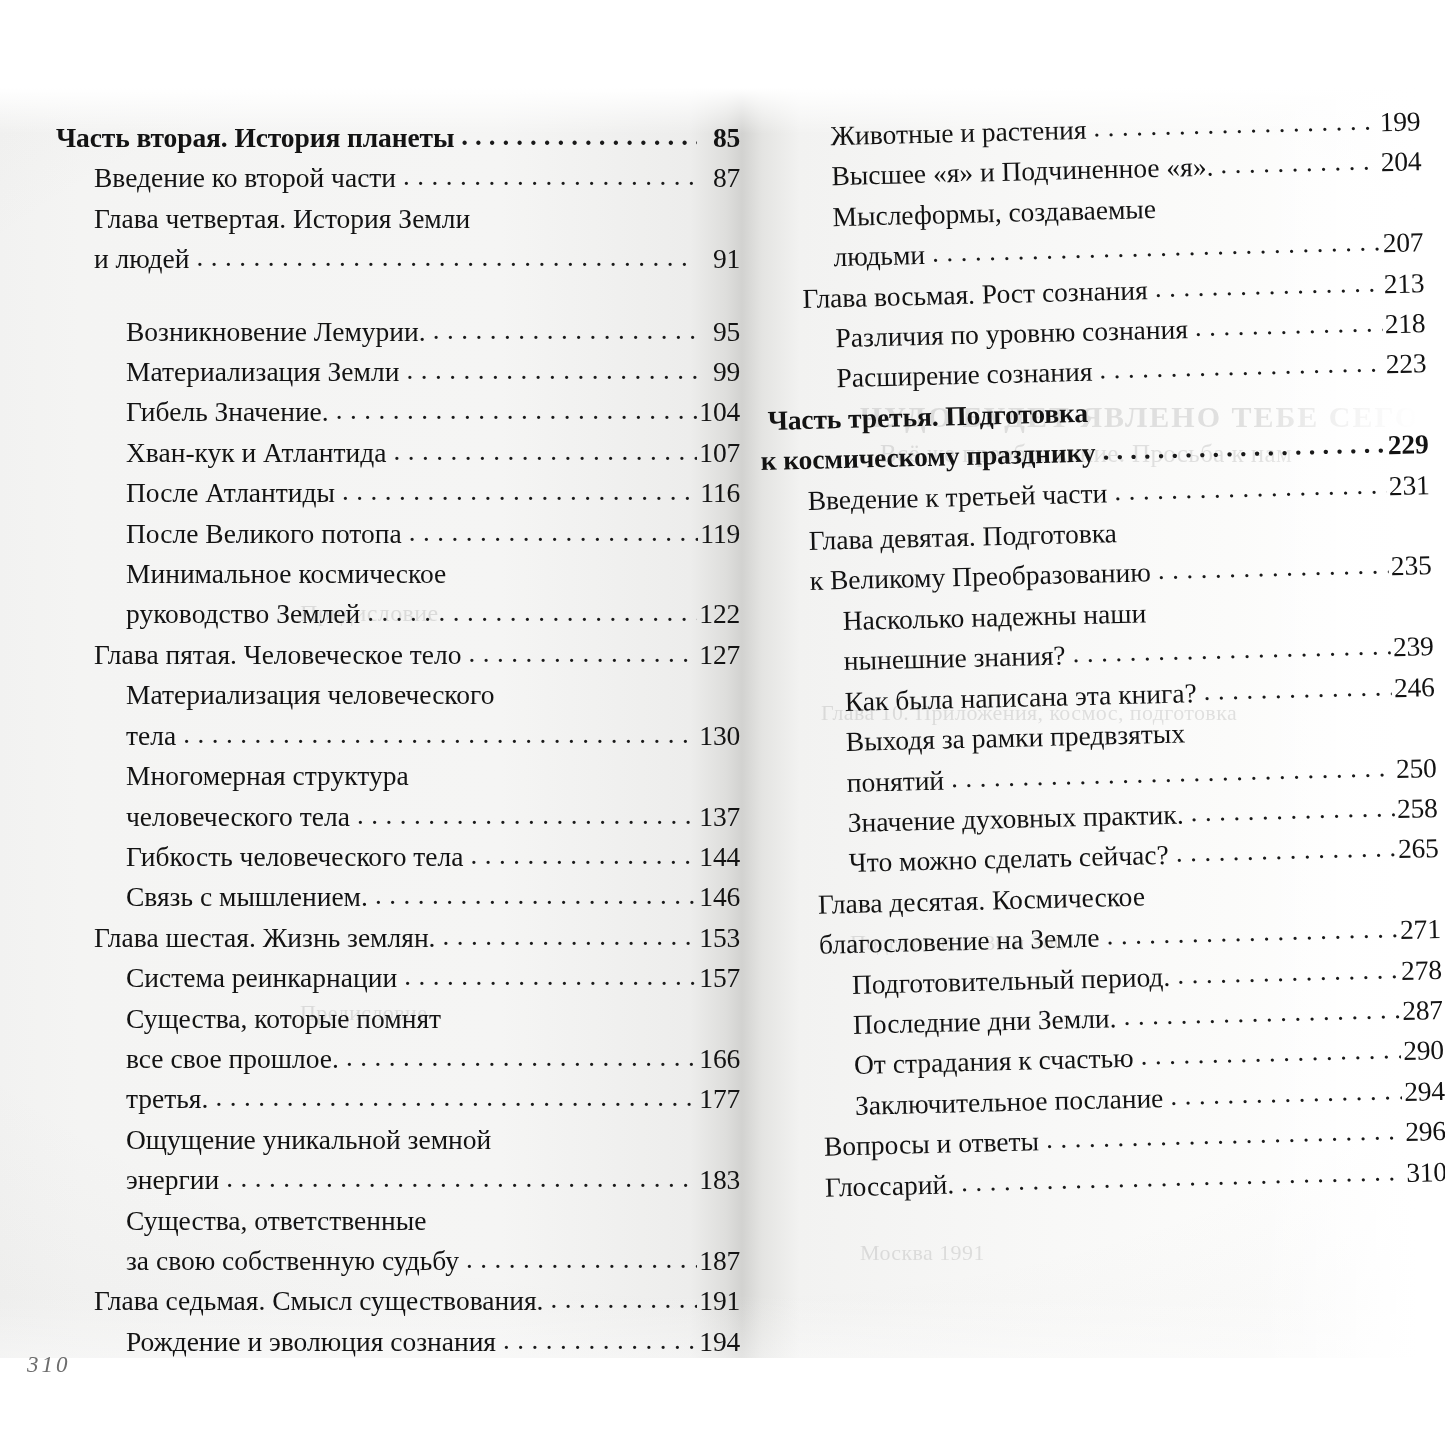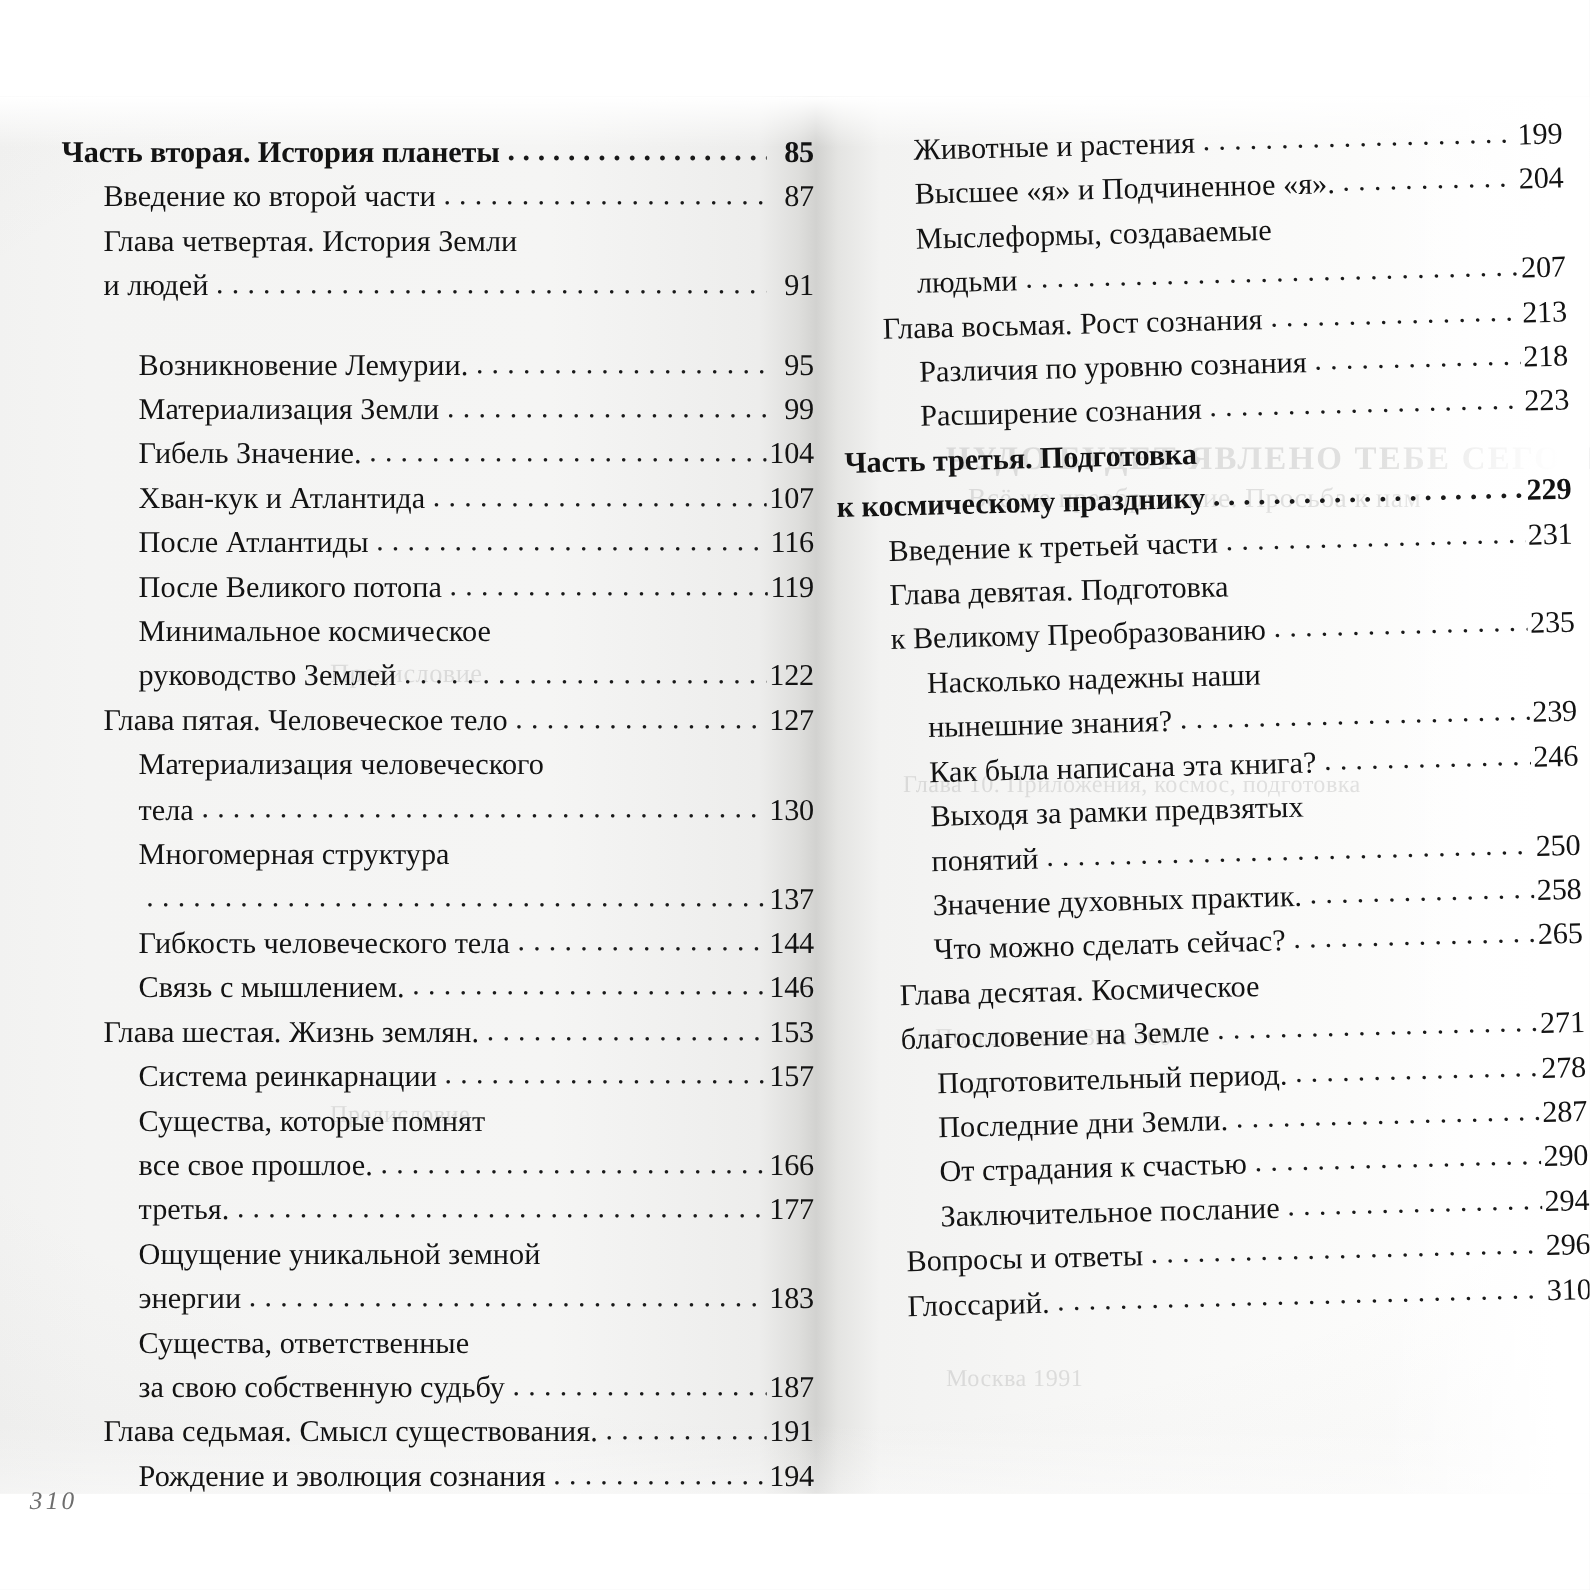--- a/index.html
+++ b/index.html
@@ -232,20 +232,21 @@
       <div class="toc-cont">Материализация человеческого</div>
       <div class="toc-line">
         <span class="toc-title">тела</span>
         <span class="toc-leader">..........................................................................................</span>
         <span class="toc-page">130</span>
       </div>
     </div>
     <div class="toc-entry lvl-sect">
       <div class="toc-cont">Многомерная структура</div>
       <div class="toc-line">
+        <span class="toc-title">человеческого тела</span>
         <span class="toc-leader">..........................................................................................</span>
         <span class="toc-page">137</span>
       </div>
     </div>
     <div class="toc-entry lvl-sect">
       <div class="toc-line">
         <span class="toc-title">Гибкость человеческого тела</span>
         <span class="toc-leader">..........................................................................................</span>
         <span class="toc-page">144</span>
       </div>

